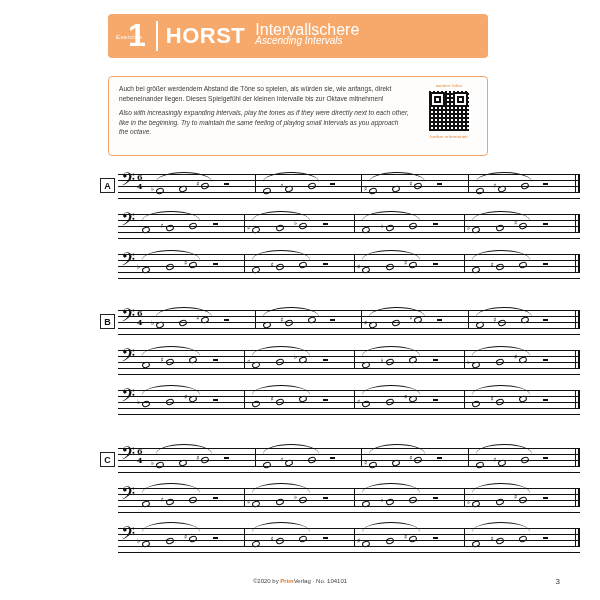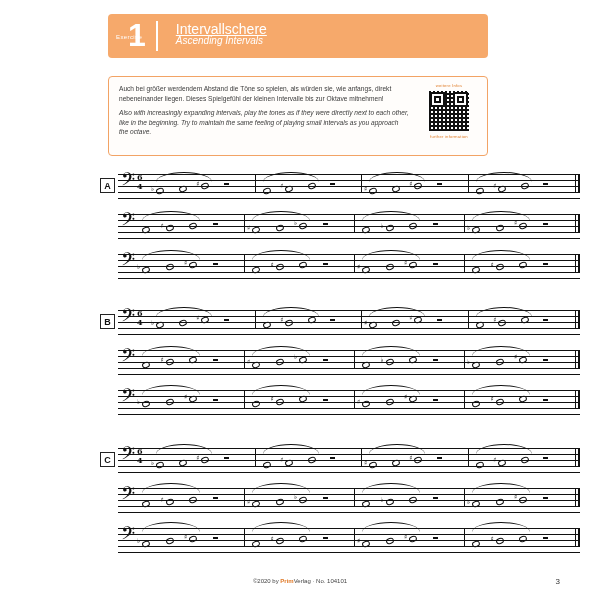--- a/index.html
+++ b/index.html
@@ -66,24 +66,23 @@
     font-weight: bold;
     color: #ffffff;
     letter-spacing: .5px;
   }
   .header .subtitle-wrap {
     margin-left: 10px;
     line-height: 11px;
     padding-bottom: 2px;
   }
   .header .subtitle-de {
-    font-size: 14px;
+    font-size: 16px;
     color: #ffffff;
     display: block;
-    text-decoration: underline;
   }
   .header .subtitle-en {
     font-size: 10px;
     color: #ffffff;
     font-style: italic;
     display: block;
   }
 
   
   .infobox {
@@ -268,20 +267,21 @@
 <body>
 
 <div class="page">
 
   <div class="header">
     <div class="ex-wrap">
       <span class="ex-label">Exercise</span>
       <span class="ex-number">1</span>
     </div>
     <div class="divider"></div>
+    <div class="title">HORST</div>
     <div class="subtitle-wrap">
       <span class="subtitle-de">Intervallschere</span>
       <span class="subtitle-en">Ascending Intervals</span>
     </div>
   </div>
 
   <div class="infobox">
     <div class="text">
       <span class="de">Auch bei größer werdendem Abstand die Töne so spielen, als würden sie, wie anfangs, direkt nebeneinander liegen. Dieses Spielgefühl der kleinen Intervalle bis zur Oktave mitnehmen!</span>
       <span class="en">Also with increasingly expanding intervals, play the tones as if they were directly next to each other, like in the beginning. Try to maintain the same feeling of playing small intervals as you approach the octave.</span>

